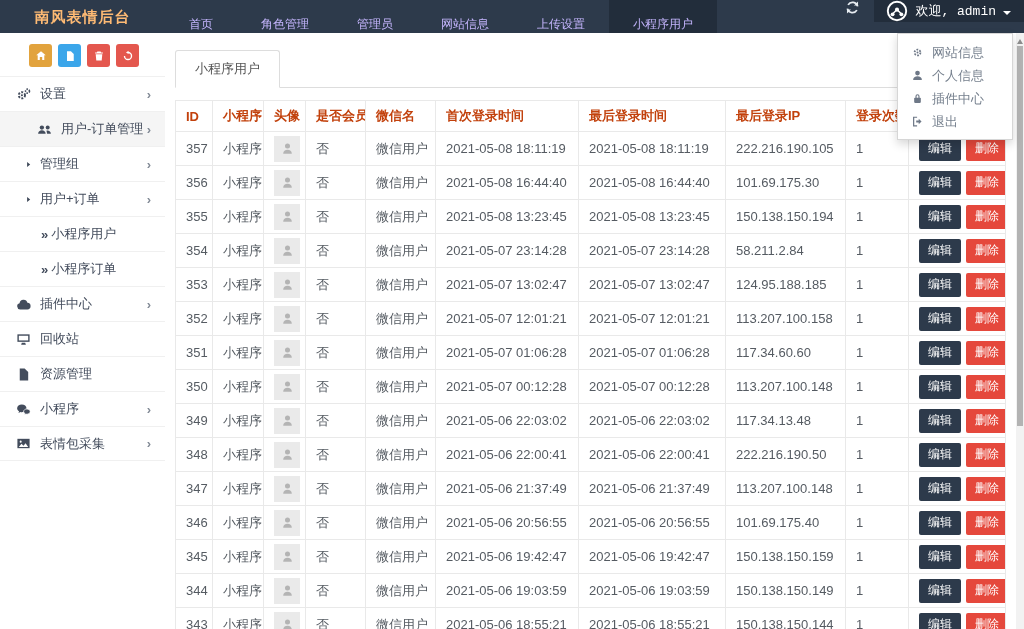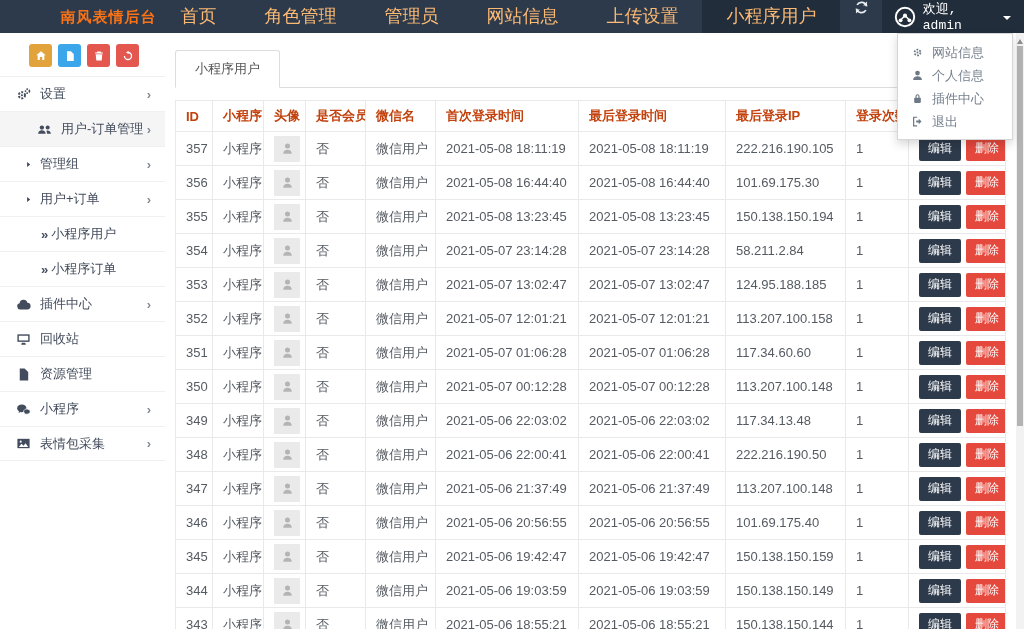--- a/index.html
+++ b/index.html
@@ -1,23 +1,23 @@
 <!DOCTYPE html>
 <html><head>
 <meta charset="utf-8">
 <style>
   * { box-sizing: border-box; margin: 0; padding: 0; }
   html,body { width:1024px; height:629px; overflow:hidden; }
   body { position:relative; background:#fff; font-family:"Liberation Sans","DejaVu Sans",sans-serif; }
 
   
   .navbar { position:absolute; top:0; left:0; width:1024px; height:33px; background:#2d3a4b; z-index:50; display:flex; }
-  .brand { width:165px; line-height:33px; text-align:right; color:#f97316; font-size:15px; font-weight:bold; letter-spacing:1px; }
+  .brand { width:165px; line-height:33px; text-align:center; color:#fdba74; font-size:15px; font-weight:bold; letter-spacing:1px; }
   .nav-items { display:flex; }
-  .nav-item { line-height:33px; padding:0 24px; color:#fdba74; font-size:18px; cursor:pointer; white-space:nowrap; }
+  .nav-item { line-height:33px; padding:8px 24px; color:#c4b5fd; font-size:12px; cursor:pointer; white-space:nowrap; }
   .nav-item.active { background:#222d3b; }
   .nav-right { margin-left:auto; display:flex; align-items:flex-start;font-family:Liberation Mono, monospace; }
   .refresh-btn { width:44px; display:flex; align-items:center; justify-content:center; color:#e8edf2; cursor:pointer; }
   .user-toggle { display:flex; align-items:center; gap:7px; padding:0 13px 0 12px; background:#222d3b; color:#fff; font-size:13px; cursor:pointer; }
   .caret-down { width:0; height:0; border:4px solid transparent; border-top-color:#fff; margin-top:7px; }
   .icn { display:inline-flex; align-items:center; justify-content:center; line-height:0; }
 
   
   .dropdown { position:absolute; top:33px; left:897px; width:116px; background:#fff; border:1px solid #d6d6d6;
               box-shadow:0 4px 9px rgba(0,0,0,.16); z-index:60; padding:7px 0 6px; }

